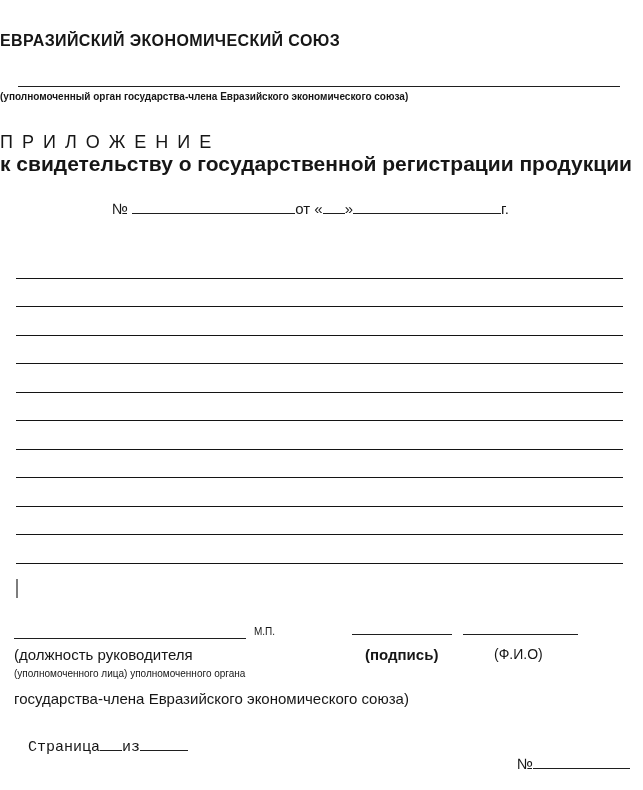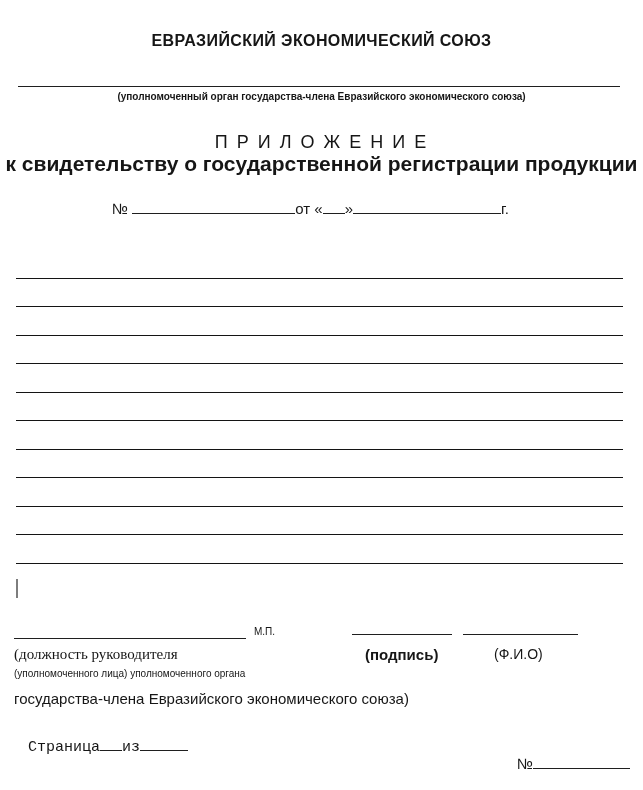--- a/index.html
+++ b/index.html
@@ -6,21 +6,21 @@
   body {
     width: 643px; height: 790px;
     background: #ffffff;
     font-family: "Liberation Sans", sans-serif;
     color: #161616;
     position: relative;
     overflow: hidden;
     font-size: 15px;
   }
   .abs { position: absolute; }
-  .centered { left: 0; right: 0; text-align: center; }
+  .centered { left: 0; right: 0; text-align: left; }
 
   .doc-title {
     top: 32px; font-weight: 700; font-size: 16px; letter-spacing: 0.4px;
   }
   .top-rule {
     top: 86px; left: 18px; right: 23px;
     border-top: 1.3px solid #1f1f1f; height: 0;
   }
   .authority-caption { top: 91px; font-size: 10px; font-weight: bold; }
 
@@ -52,21 +52,21 @@
   }
 
   .line-blank {
     border-top: 1.5px solid #1f1f1f; height: 0;
   }
   .blank-position { top: 638px; left: 14px; width: 232px; }
   .seal-label    { top: 626px; left: 254px; font-size: 10px; }
   .blank-signature { top: 634px; left: 352px; width: 100px; }
   .blank-name      { top: 634px; left: 463px; width: 115px; }
 
-  .caption-position   { top: 646px; left: 14px;  font-size: 15px; font-family: Liberation Serif, serif; }
+  .caption-position   { top: 646px; left: 14px;  font-size: 15px; }
   .caption-signature  { top: 646px; left: 365px; font-size: 15px; font-weight: bold; }
   .caption-name       { top: 646px; left: 494px; font-size: 14px; }
   .caption-position-2 { top: 668px; left: 14px;  font-size: 10px; }
   .caption-position-3 { top: 690px; left: 14px;  font-size: 15px; }
 
   .footer-page-row { top: 737px; left: 28px; white-space: nowrap; font-family: Liberation Mono, monospace; }
   .blank-page  { width: 22px; }
   .blank-total { width: 48px; }
 
   .doc-number-row { top: 755px; left: 517px; white-space: nowrap; }

